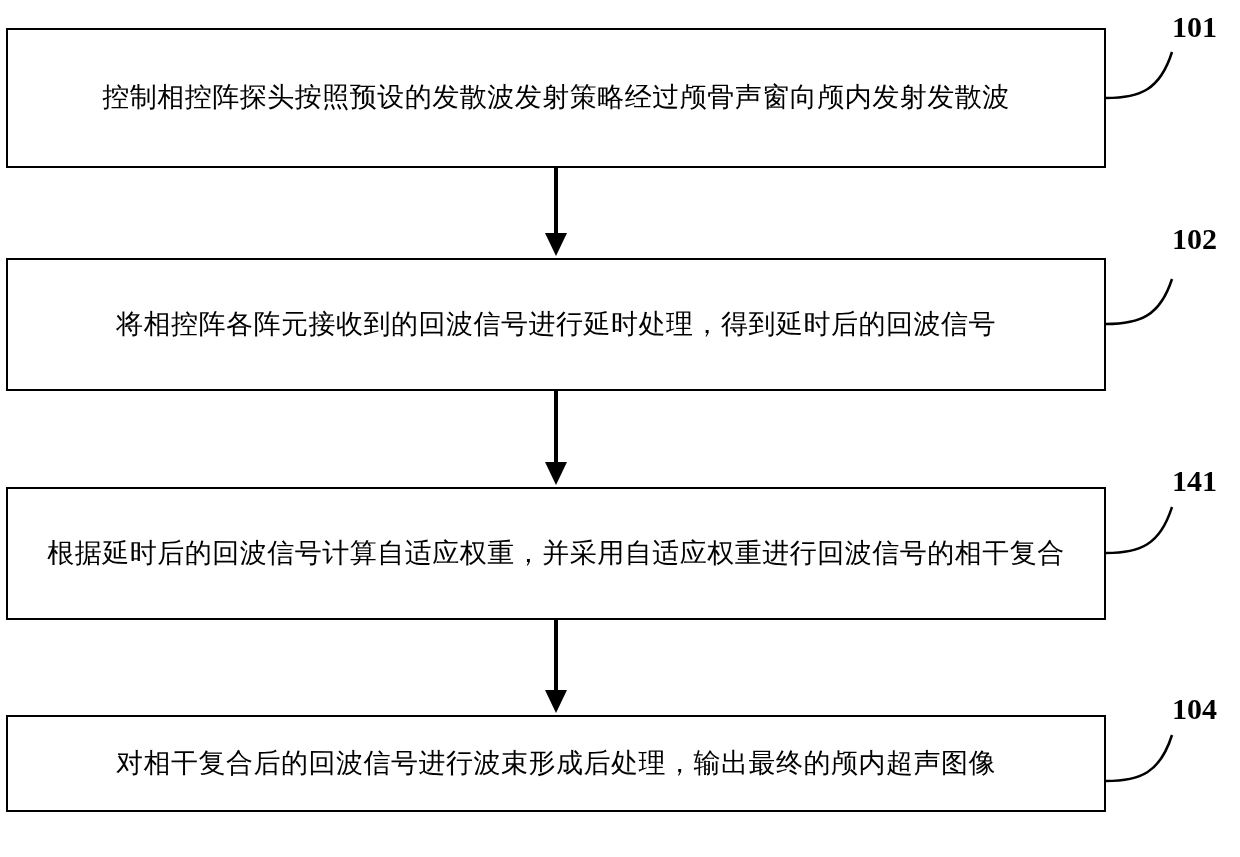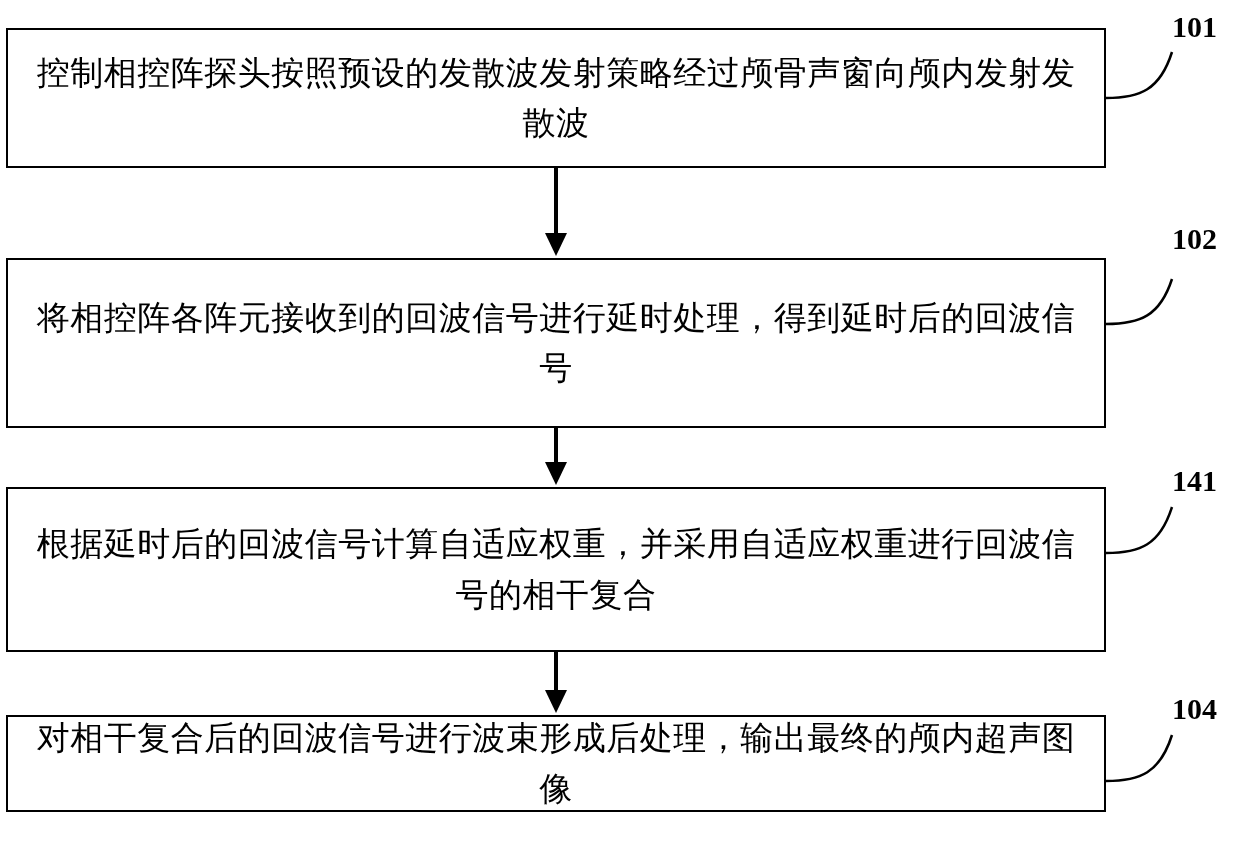--- a/index.html
+++ b/index.html
@@ -28,21 +28,21 @@
     box-sizing: border-box;
     border: 2px solid #000000;
     background: #ffffff;
     display: flex;
     align-items: center;
     justify-content: center;
     text-align: center;
   }
   .step-text {
     display: block;
-    font-size: 33px;
+    font-size: 27px;
     line-height: 1.52;
     color: #000000;
     letter-spacing: 0.5px;
     padding: 0 26px;
     word-break: break-all;
   }
   .step-label {
     position: absolute;
     font-size: 30px;
     color: #000000;
@@ -52,22 +52,22 @@
   .arrow-svg {
     position: absolute;
     left: 0;
     top: 0;
     width: 1240px;
     height: 857px;
     pointer-events: none;
   }
   
   #box-101 { top: 28px;  height: 140px; }
-  #box-102 { top: 258px; height: 170px; }
-  #box-103 { top: 487px; height: 165px; }
+  #box-102 { top: 258px; height: 133px; }
+  #box-103 { top: 487px; height: 133px; }
   #box-104 { top: 715px; height: 97px; }
   
   #label-101 { left: 1172px; top: 10px; }
   #label-102 { left: 1172px; top: 222px; }
   #label-103 { left: 1172px; top: 464px; }
   #label-104 { left: 1172px; top: 692px; }
 </style>
 </head>
 <body>
 

